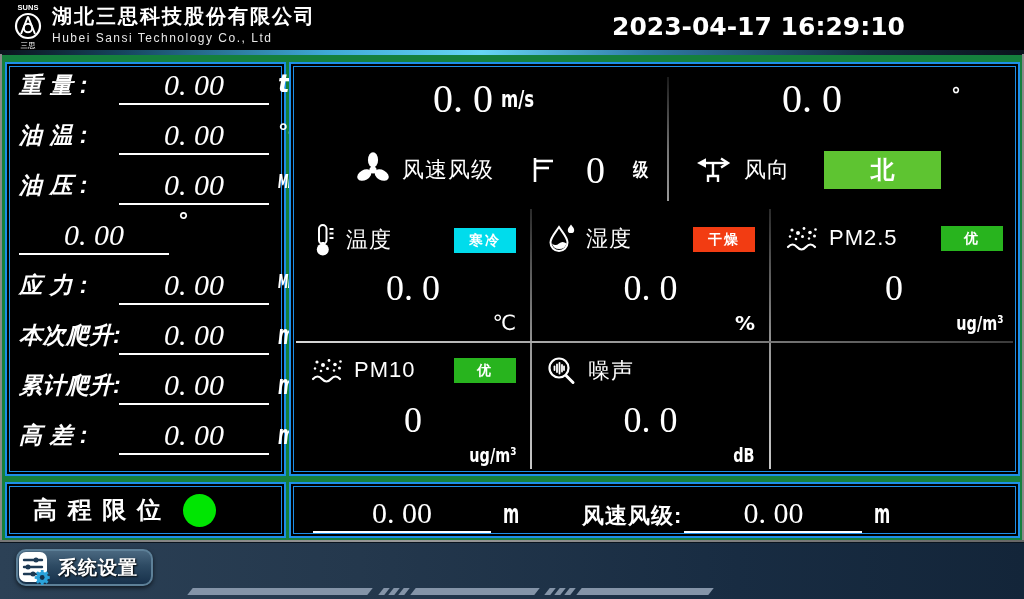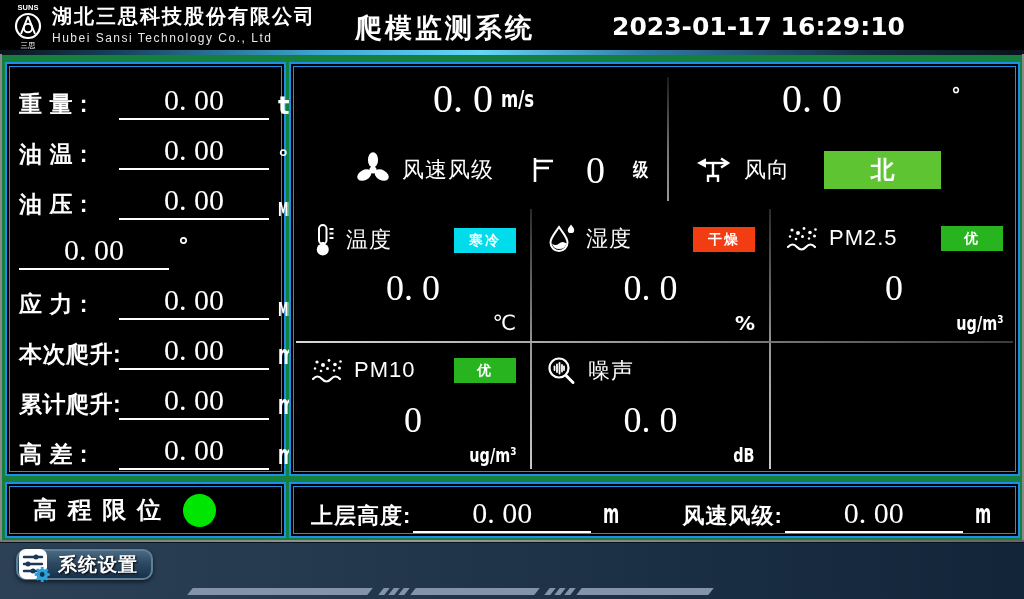--- a/index.html
+++ b/index.html
@@ -21,21 +21,21 @@
   
   .edge-v { position:absolute; top:54px; width:2px; height:486px; background:#8a8a8a; }
   #edge-hr { position:absolute; left:0; top:540px; width:1024px; height:2px; background:linear-gradient(90deg,#777,#999 40%,#666); }
 
   
   .panel { position:absolute; background:#000; border:2px solid #1d8fe8;
     box-shadow: inset 0 0 0 2px #000, inset 0 0 0 3px #1d8fe8; }
 
   
   #left-panel { left:5px; top:62px; width:281px; height:414px; padding:6px 6px 0 12px; }
-  .lrow { display:flex; align-items:flex-end; height:50px; }
+  .lrow { display:flex; align-items:flex-start; height:50px;font-style:italic; }
   .lrow .lbl { font-size:23px; font-weight:bold; width:100px; white-space:pre; letter-spacing:0.5px; flex:none; }
   .lrow .vbox { width:150px; flex:none; text-align:center; border-bottom:2px solid #fff; padding-bottom:3px; }
   .num { font-family:"Liberation Serif", serif; color:#fff; }
   .lrow .vbox .num { font-size:30px; line-height:1; }
   .lrow .unit { margin-left:9px; font-weight:bold; font-family:"DejaVu Sans",sans-serif; }
   .u-t   { font-size:24px; }
   .u-c   { font-size:21px; }
   .u-mpa { font-size:19px; transform:scaleX(0.55); transform-origin:left center; letter-spacing:-1px; display:inline-block; }
   .u-deg { font-size:22px; position:relative; top:-12px; }
   .u-m   { font-size:26px; transform:scaleX(0.6); transform-origin:left center; display:inline-block; }
@@ -94,21 +94,21 @@
   .hbox { width:178px; text-align:center; border-bottom:2px solid #fff; padding-bottom:3px; margin-left:2px; }
   .hbox .num { font-size:30px; line-height:1; }
   .hunit { font-size:26px; font-weight:bold; font-family:"DejaVu Sans",sans-serif; transform:scaleX(0.6); transform-origin:left center; display:inline-block; margin-left:12px; }
   #hgroup2 { margin-left:52px; }
   .hgroup { display:flex; align-items:baseline; }
 
   
   #footer { position:absolute; left:0; top:542px; width:1024px; height:57px;
     background:linear-gradient(90deg,#2c4156 0%,#24384d 35%,#182c42 72%,#132539 100%);
     border-top:1px solid #0a141e; }
-  #settings-btn { position:absolute; left:16px; top:6px; width:137px; height:31px; border-radius:10px;
+  #settings-btn { position:absolute; left:16px; top:6px; width:137px; height:37px; border-radius:10px;
     background:linear-gradient(180deg,#4a6880 0%,#2d4a63 45%,#17314b 100%);
     border:2px solid #5d8098; display:flex; align-items:center; padding-left:0; cursor:pointer;
     box-shadow:0 2px 4px rgba(0,0,0,0.6); }
   #settings-label { font-size:19px; font-weight:bold; margin-left:6px; letter-spacing:1px;
     text-shadow:1px 1px 2px #000; }
   .stripe { position:absolute; bottom:4px; height:7px; background:#8494a8; transform:skewX(-38deg); }
 </style>
 </head>
 <body>
 
@@ -119,22 +119,21 @@
       <text x="20" y="8" font-size="7.5" font-weight="bold" fill="#fff" text-anchor="middle">SUNS</text>
       <circle cx="20" cy="24" r="12" stroke="#fff" stroke-width="2.2" fill="none"></circle>
       <path d="M20 14.5 L13 32 M20 14.5 L27 32" stroke="#fff" stroke-width="2" fill="none"></path>
       <circle cx="20" cy="26" r="4.2" stroke="#fff" stroke-width="2" fill="none"></circle>
       <text x="20" y="46" font-size="7.5" fill="#fff" text-anchor="middle">三思</text>
     </svg>
     <div class="company">
       <div class="company-cn">湖北三思科技股份有限公司</div>
       <div class="company-en">Hubei Sansi Technology Co., Ltd</div>
     </div>
-    <div class="sys-title">爬模监测系统</div>
-    <div class="datetime">2023-01-17 16:29:10</div>
+    <div class="datetime">2023-04-17 16:29:10</div>
   </div>
   <div id="header-line"></div>
 
   <div class="edge-v" style="left:0"></div>
   <div class="edge-v" style="left:1022px"></div>
   <div id="edge-hr"></div>
 
   <div id="left-panel" class="panel">
     <div class="lrow">
       <span class="lbl">重 量 :</span>
@@ -333,21 +332,20 @@
         <div class="cunit narrow">dB</div>
       </div>
 
       <div class="cell" style="left:475px;top:274px;width:246px;height:130px"></div>
 
     </div>
   </div>
 
   <div id="heights-panel" class="panel">
     <div class="hgroup">
-      <span class="hlabel">上层高度:</span>
       <span class="hbox"><span class="num">0. 00</span></span>
       <span class="hunit">m</span>
     </div>
     <div class="hgroup" id="hgroup2">
       <span class="hlabel">风速风级:</span>
       <span class="hbox"><span class="num">0. 00</span></span>
       <span class="hunit">m</span>
     </div>
   </div>
 

